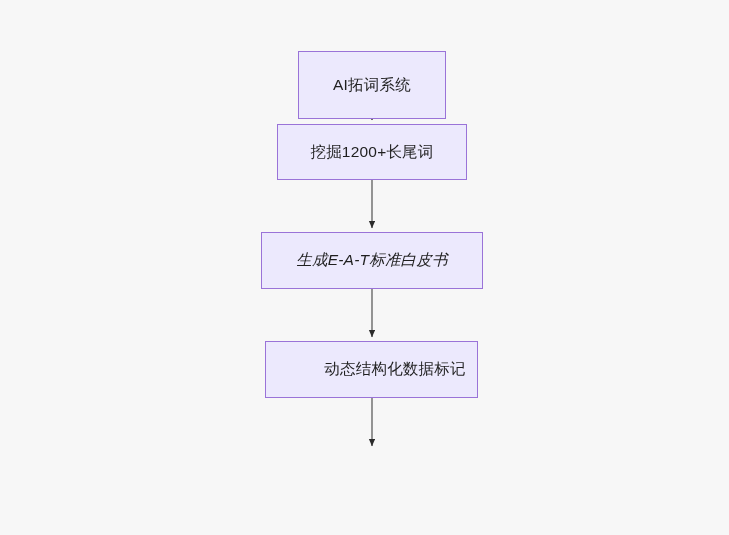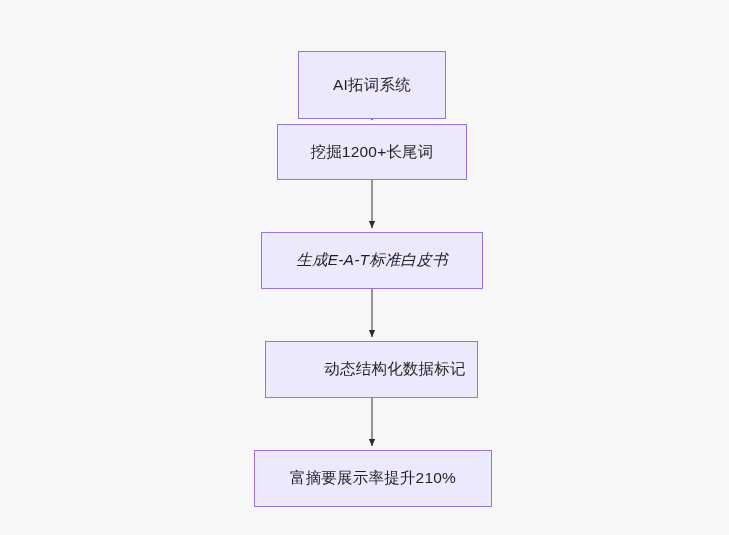--- a/index.html
+++ b/index.html
@@ -72,17 +72,14 @@
   </div>
 
   <div class="node" style="left:261px; top:232px; width:222px; height:57px;font-style:italic;">
     <span class="node-label">生成E-A-T标准白皮书</span>
   </div>
 
   <div class="node" style="left:265px; top:341px; width:213px; height:57px;padding-left:47px;">
     <span class="node-label">动态结构化数据标记</span>
   </div>
 
-  <div class="node" style="left:254px; top:450px; width:238px; height:57px;">
-    <span class="node-label">富摘要展示率提升210%</span>
-  </div>
 
 </div>
 
 </body></html>

